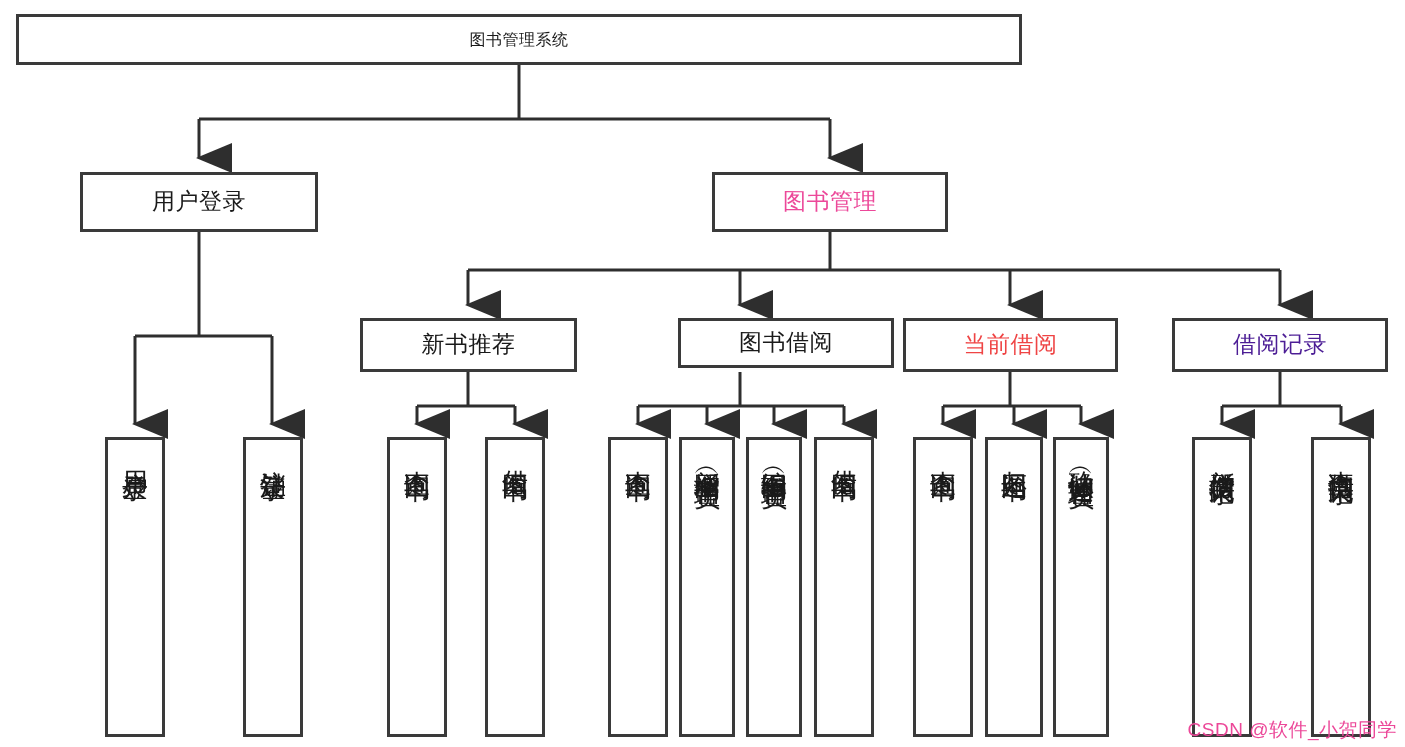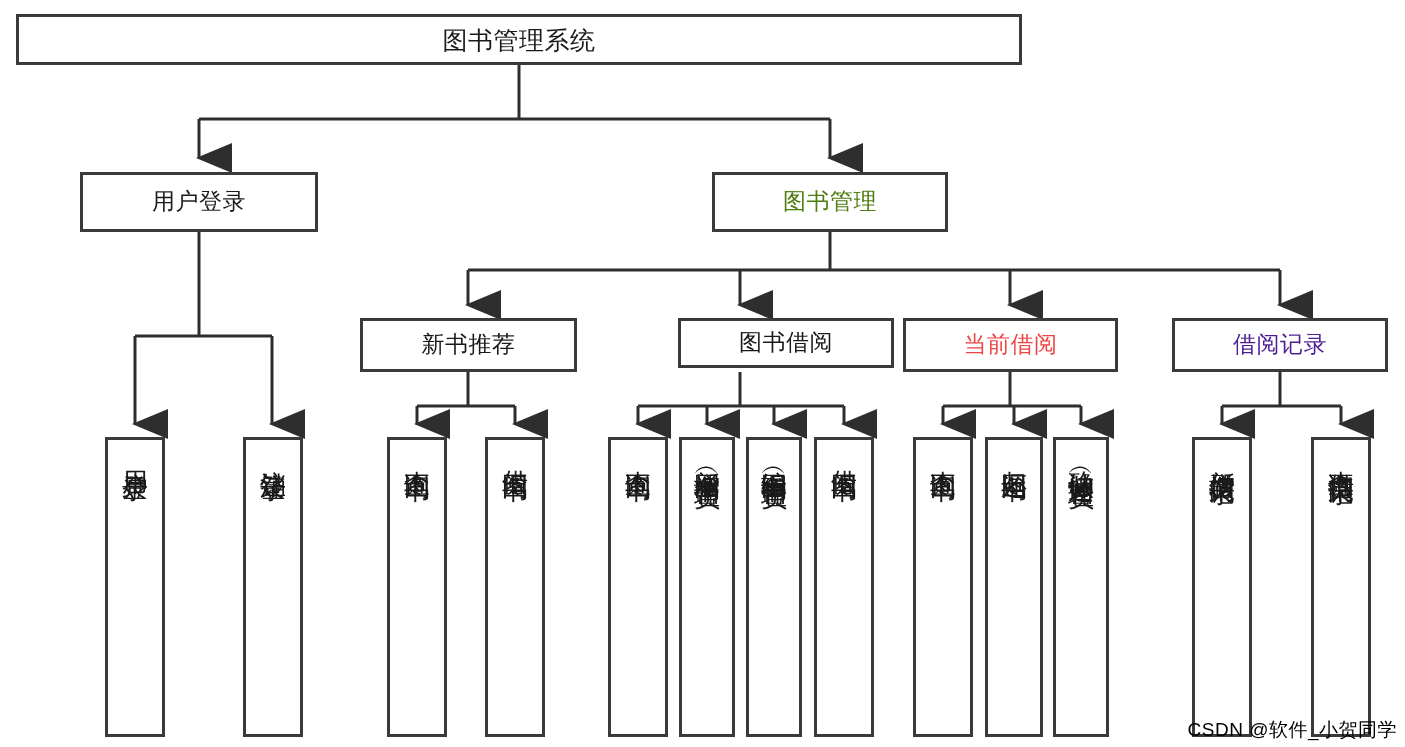--- a/index.html
+++ b/index.html
@@ -29,21 +29,21 @@
   .node .label{
     display:block;
     line-height:1.12;
     letter-spacing:0.5px;
     white-space:nowrap;
     text-align:center;
   }
 
   
   .node.root{border-width:3px;}
-  .node.root .label{font-size:25px;}
+  .node.root .label{font-size:16px;}
 
   
   .node.branch .label{font-size:23px;}
 
   
   .node.leaf{
     border-width:3px;
     align-items:flex-start;
     justify-content:center;
     padding-top:10px;
@@ -57,21 +57,21 @@
     white-space:pre;
     max-height:100%;
   }
 
   
   #watermark{
     position:absolute;
     right:8px;
     bottom:4px;
     font-size:19px;
-    color:#000000;
+    color:#ec4899;
     white-space:nowrap;
     pointer-events:none;
     letter-spacing:0.5px;
   }
 </style>
 </head>
 <body>
 
 <div id="canvas">
 
@@ -125,21 +125,21 @@
     </g>
   </svg>
 
   <div id="nodes">
       <div class="node root" style="left: 16px; top: 14px; width: 1006px; height: 51px; border-color: rgb(58, 58, 58); background: rgb(255, 255, 255); color: rgb(26, 26, 26);">
         <span class="label">图书管理系统</span>
       </div>
       <div class="node branch" style="left: 80px; top: 172px; width: 238px; height: 60px; border-color: rgb(58, 58, 58); background: rgb(255, 255, 255); color: rgb(26, 26, 26);">
         <span class="label">用户登录</span>
       </div>
-      <div class="node branch" style="left: 712px; top: 172px; width: 236px; height: 60px; border-color: rgb(58, 58, 58); background: rgb(255, 255, 255); color: #4d7c0f;">
+      <div class="node branch" style="left: 712px; top: 172px; width: 236px; height: 60px; border-color: rgb(58, 58, 58); background: rgb(255, 255, 255); color: #ec4899;">
         <span class="label">图书管理</span>
       </div>
       <div class="node branch" style="left: 360px; top: 318px; width: 217px; height: 54px; border-color: rgb(58, 58, 58); background: rgb(255, 255, 255); color: rgb(26, 26, 26);">
         <span class="label">新书推荐</span>
       </div>
       <div class="node branch" style="left: 632px; top: 318px; width: 216px; height: 50px; border-color: rgb(58, 58, 58); background: rgb(255, 255, 255); color: rgb(26, 26, 26); margin-left: 46px;">
         <span class="label">图书借阅</span>
       </div>
       <div class="node branch" style="left: 903px; top: 318px; width: 215px; height: 54px; border-color: rgb(58, 58, 58); background: rgb(255, 255, 255); color: #ef4444;">
         <span class="label">当前借阅</span>

